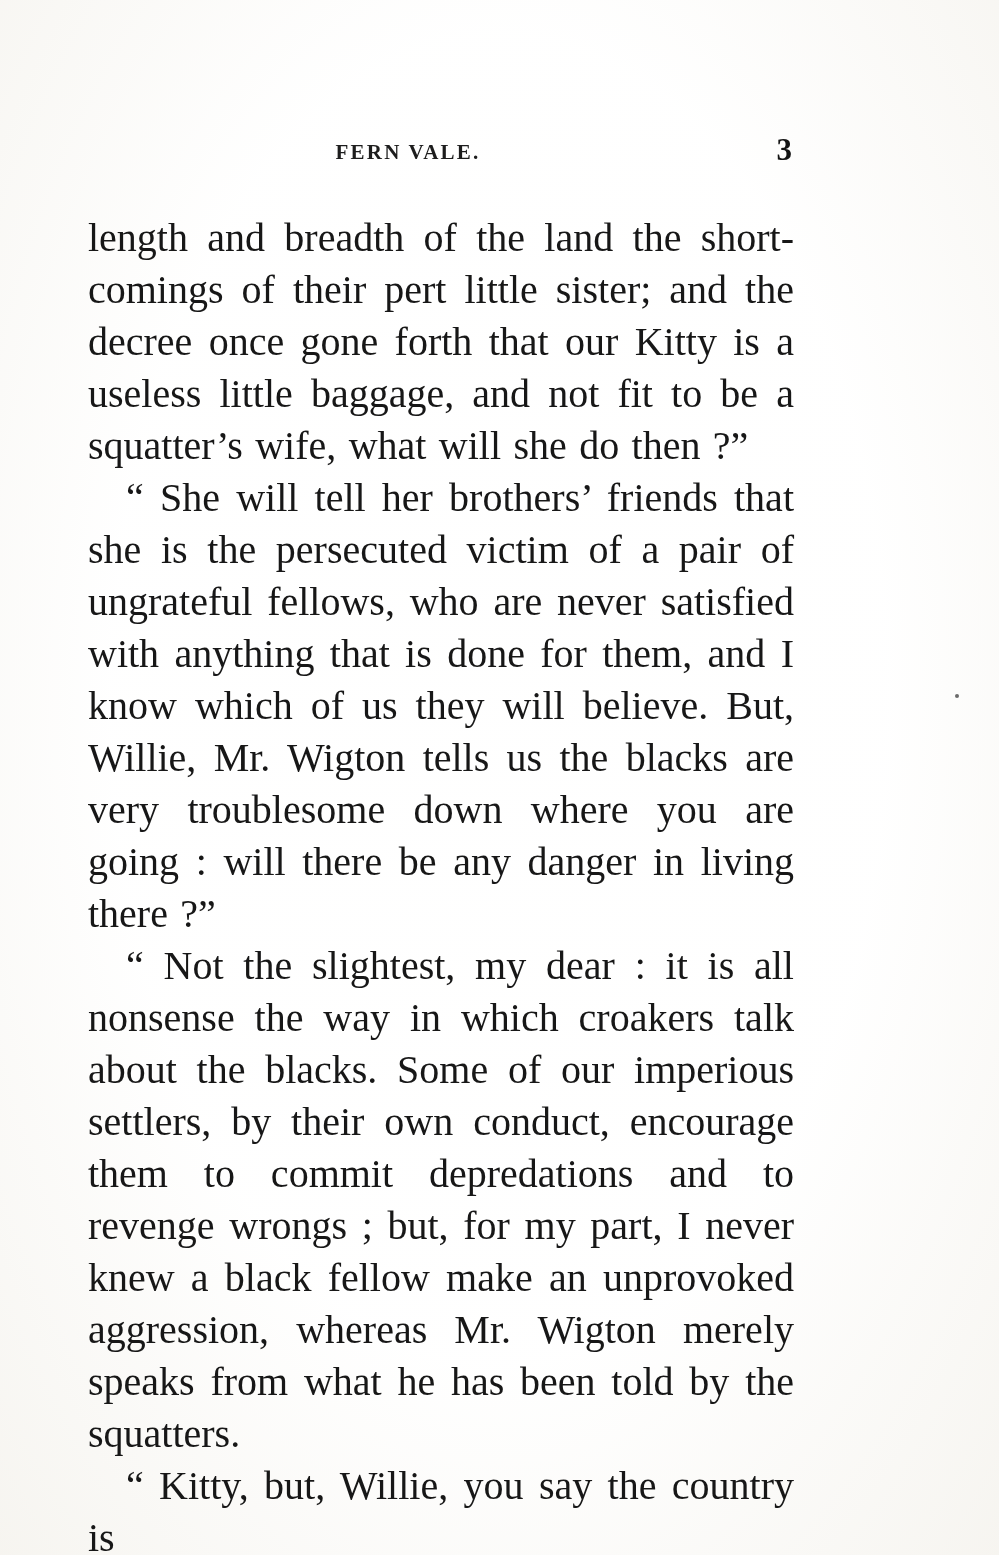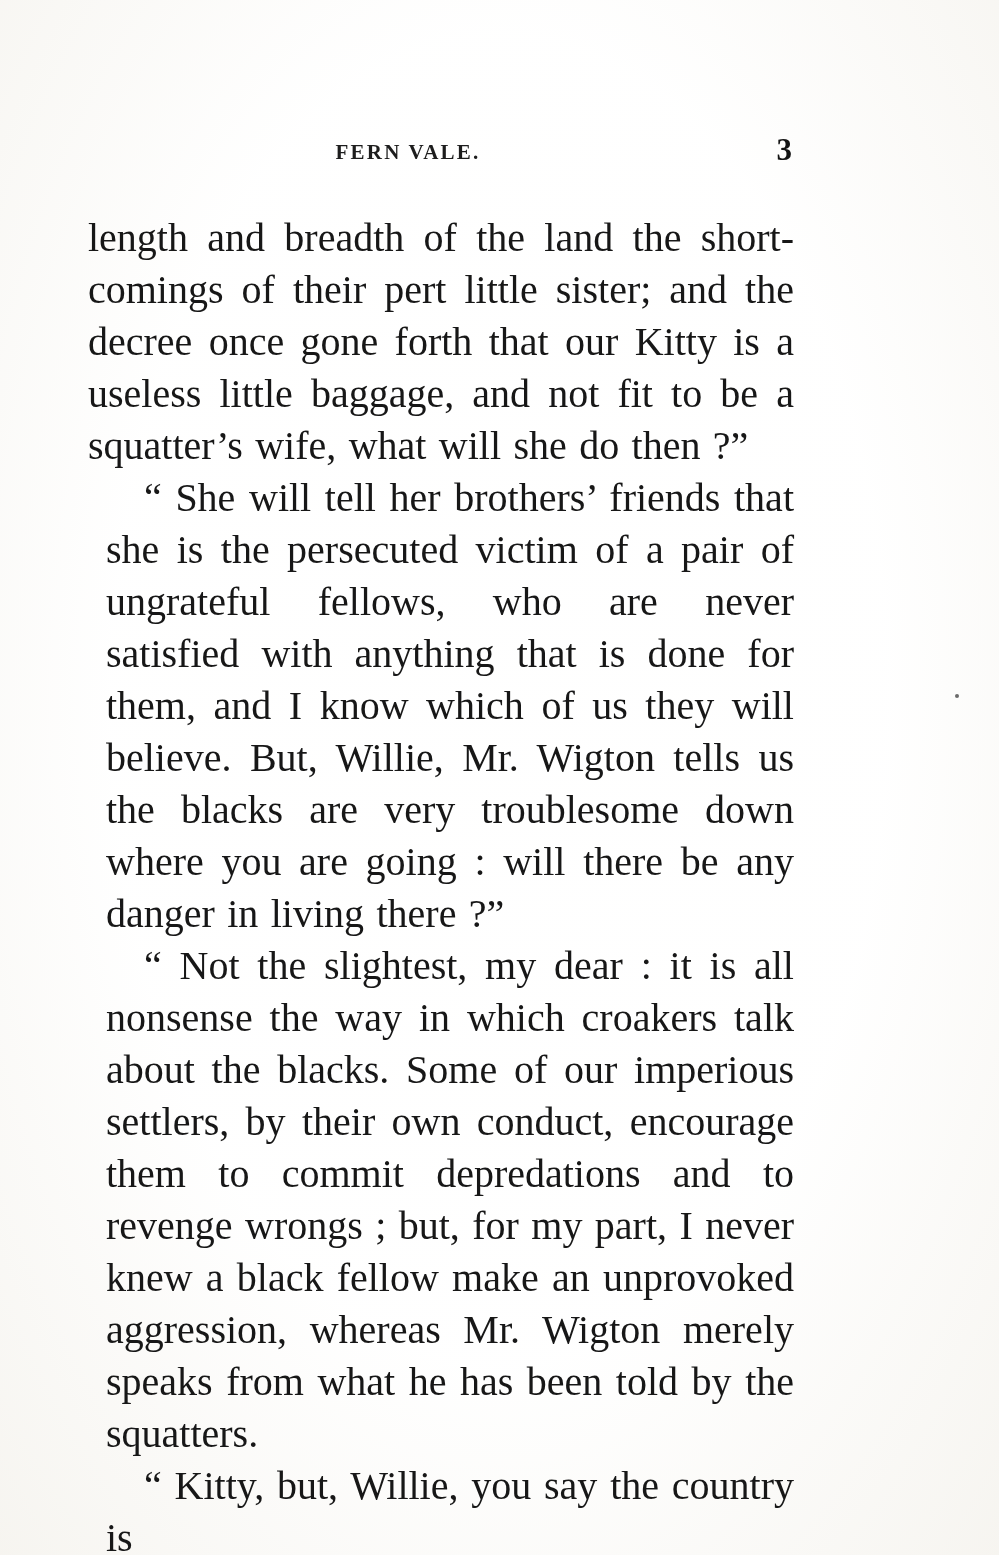--- a/index.html
+++ b/index.html
@@ -68,21 +68,20 @@
     line-height: 52px;
     text-align: justify;
     color: #171717;
   }
   .body-text p {
     margin: 0;
     text-indent: 0;
   }
   .body-text p.indent {
     text-indent: 38px;
-    margin-left: 18px;
   }
   .body-text p + p {
     margin-top: 0;
   }
   
   .body-text p {
     word-spacing: 0.06em;
   }
   .speck {
     position: absolute;

